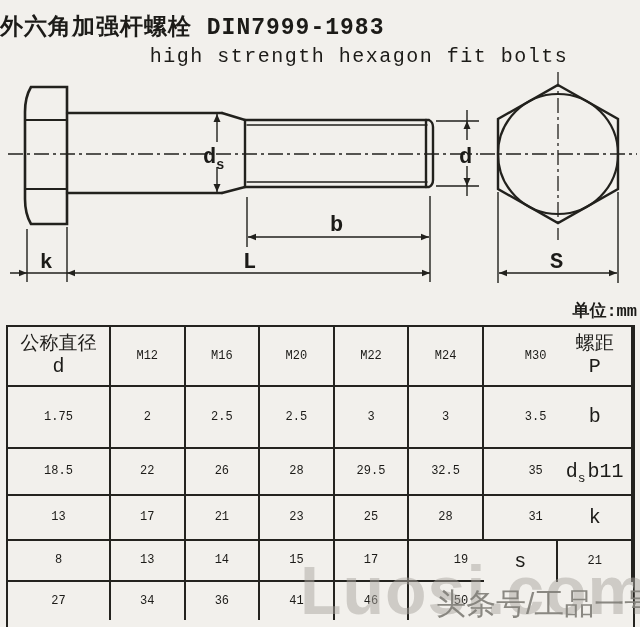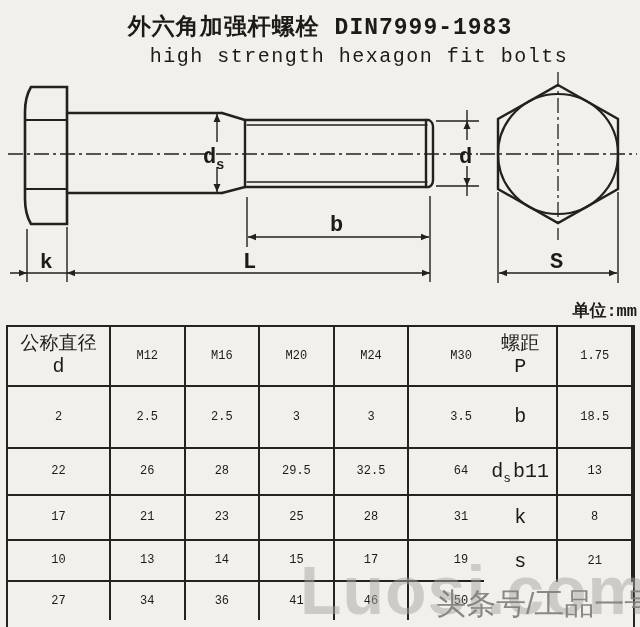--- a/index.html
+++ b/index.html
@@ -3,21 +3,21 @@
 <meta charset="utf-8">
 <style>
   html,body { margin:0; padding:0; background:#e8e6e2; }
   .page {
     position:relative; width:640px; height:627px;
     background:#f2f0ec; overflow:hidden;
     font-family:"Liberation Mono","DejaVu Sans Mono",monospace;
     color:#1c1b18;
   }
   .title-zh {
-    position:absolute; top:11px; left:0; width:640px; text-align:center;
+    position:absolute; top:11px; left:0; width:640px; text-align:left;
     font-size:23px; font-weight:600; letter-spacing:1px;
     font-family:"Liberation Mono","Liberation Sans",sans-serif;
     white-space:nowrap;
   }
   .title-en {
     position:absolute; top:45px; left:0; width:640px; text-align:center;
     font-size:20px; font-weight:500; letter-spacing:1.5px;
     font-family:"Liberation Mono","DejaVu Sans Mono",monospace;
     white-space:nowrap;
     padding-left:39px;
@@ -133,20 +133,21 @@
   <div class="unit-note">单位:mm</div>
 
   <div class="spec-table">
       <div class="cell label r0 c0">
         <span>公称直径</span>
         <span class="lat">d</span>
       </div>
       <div class="cell r0 c1">M12</div>
       <div class="cell r0 c2">M16</div>
       <div class="cell r0 c3">M20</div>
+      <div class="cell r0 c4">M22</div>
       <div class="cell r0 c5">M24</div>
       <div class="cell r0 c7">M30</div>
       <div class="cell label r1 c0">
         <span>螺距</span>
         <span class="lat">P</span>
       </div>
       <div class="cell r1 c1">1.75</div>
       <div class="cell r1 c2">2</div>
       <div class="cell r1 c3">2.5</div>
       <div class="cell r1 c4">2.5</div>
@@ -155,36 +156,35 @@
       <div class="cell r1 c7">3.5</div>
       <div class="cell label r2 c0">
         <span class="lat">b</span>
       </div>
       <div class="cell r2 c1">18.5</div>
       <div class="cell r2 c2">22</div>
       <div class="cell r2 c3">26</div>
       <div class="cell r2 c4">28</div>
       <div class="cell r2 c5">29.5</div>
       <div class="cell r2 c6">32.5</div>
-      <div class="cell r2 c7">64</div>
+      <div class="cell r2 c7">35</div>
       <div class="cell label r3 c0">
         <span class="lat"><span>d</span><sub>s</sub><span class="ds-suffix">b11</span></span>
       </div>
       <div class="cell r3 c1">13</div>
       <div class="cell r3 c2">17</div>
       <div class="cell r3 c3">21</div>
       <div class="cell r3 c4">23</div>
       <div class="cell r3 c5">25</div>
       <div class="cell r3 c6">28</div>
       <div class="cell r3 c7">31</div>
       <div class="cell label r4 c0">
         <span class="lat">k</span>
       </div>
       <div class="cell r4 c1">8</div>
-      <div class="cell r4 c2">10</div>
       <div class="cell r4 c3">13</div>
       <div class="cell r4 c4">14</div>
       <div class="cell r4 c5">15</div>
       <div class="cell r4 c6">17</div>
       <div class="cell r4 c7">19</div>
       <div class="cell label r5 c0">
         <span class="lat">s</span>
       </div>
       <div class="cell r5 c1">21</div>
       <div class="cell r5 c2">27</div>

